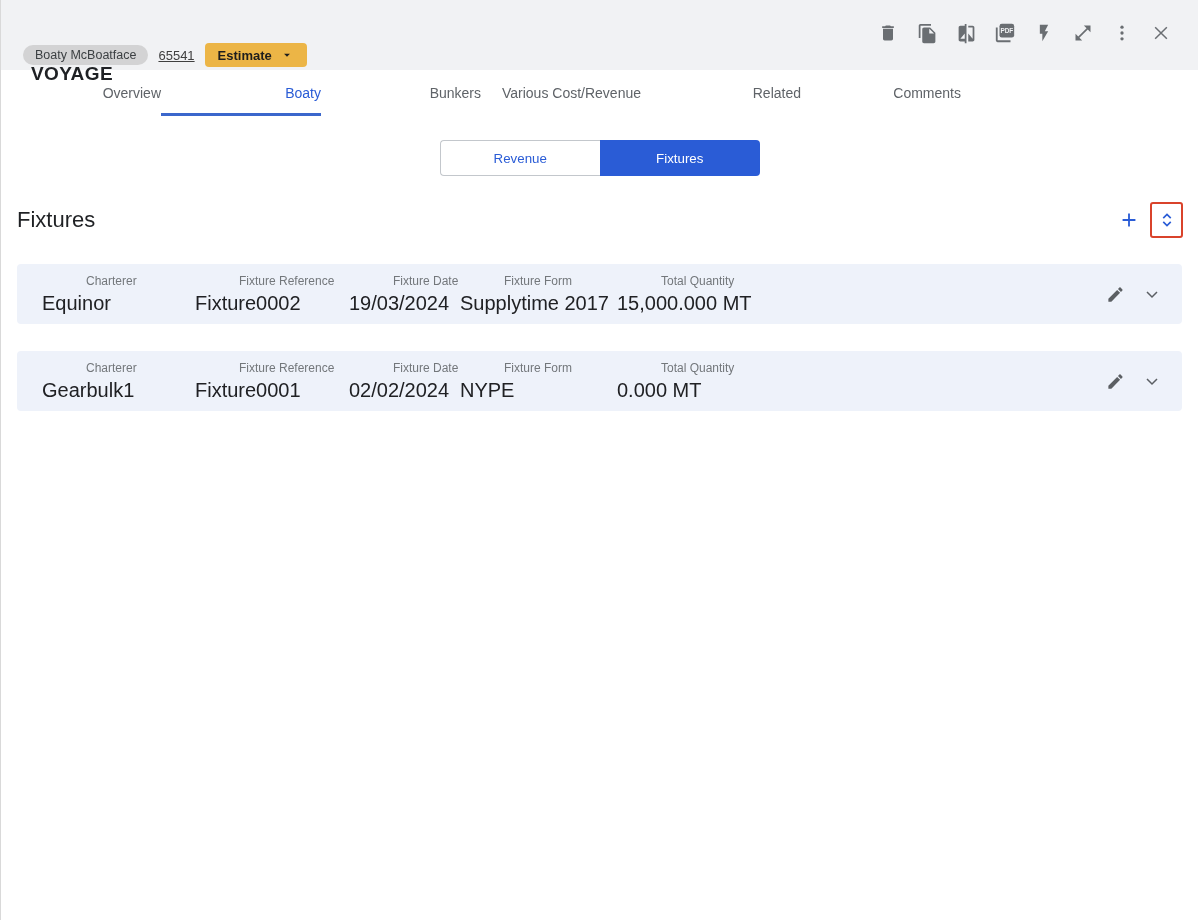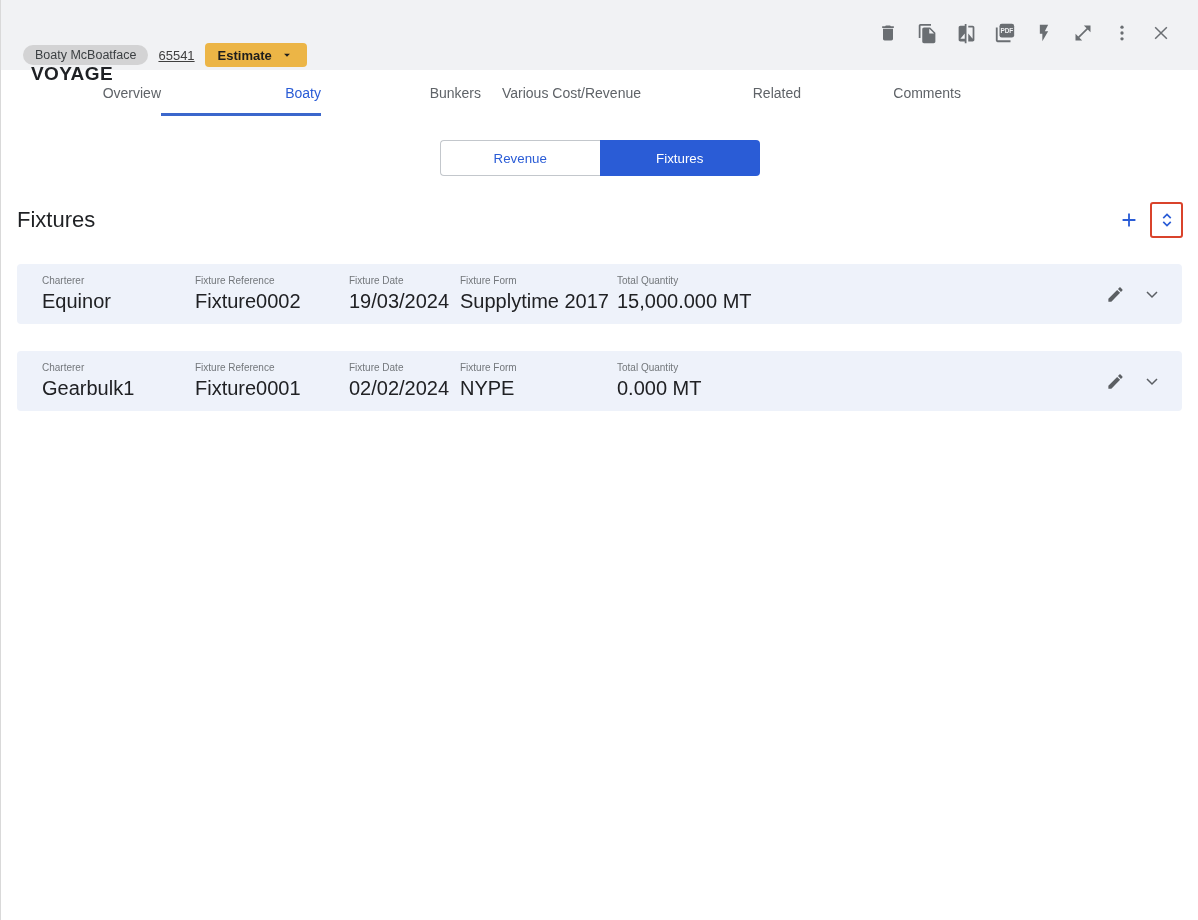--- a/index.html
+++ b/index.html
@@ -54,21 +54,21 @@
 
   
   .rows{padding:0 16px;margin-top:24px;display:flex;flex-direction:column;gap:27px;}
   .fixture-row{height:60px;background:var(--row-bg);border-radius:4px;display:flex;align-items:center;padding:0 18px 0 25px;}
   .col{display:flex;flex-direction:column;gap:4px;}
   .col-charterer{width:153px;}
   .col-ref{width:154px;}
   .col-date{width:111px;}
   .col-form{width:157px;}
   .col-qty{flex:1;}
-  .lbl{font-size:10px;color:#73777b;}
+  .lbl{font-size:12px;color:#73777b;margin-left:44px;}
   .val{font-size:20px;color:#202124;}
   .row-actions{display:flex;align-items:center;gap:13px;margin-left:auto;color:#5f6368;}
   .icon-btn{width:24px;height:24px;display:flex;align-items:center;justify-content:center;color:#5b5f63;}
 </style>
 </head>
 <body>
 
 <div class="header">
   <div class="page-title">VOYAGE</div>
 

